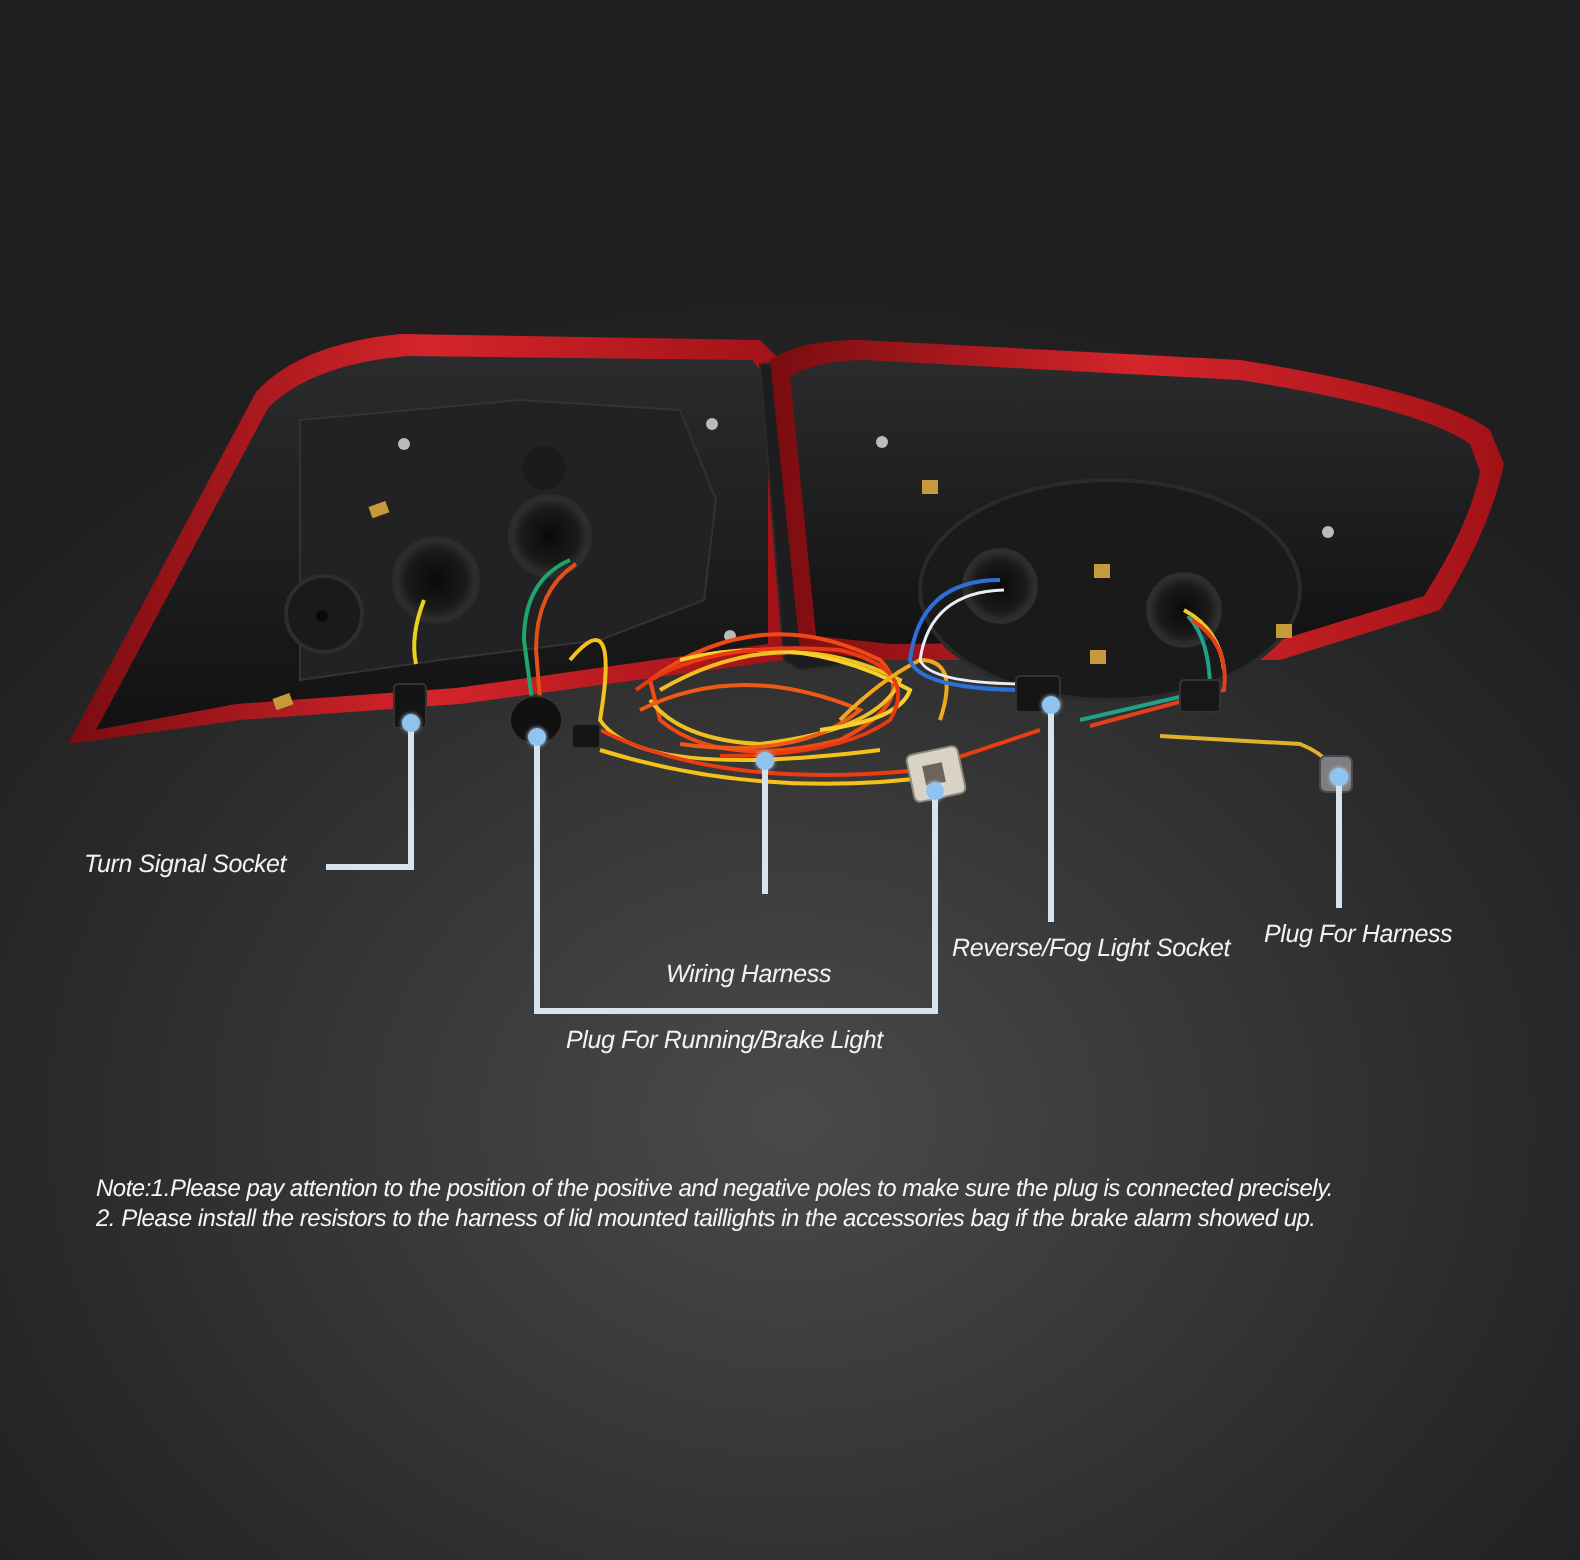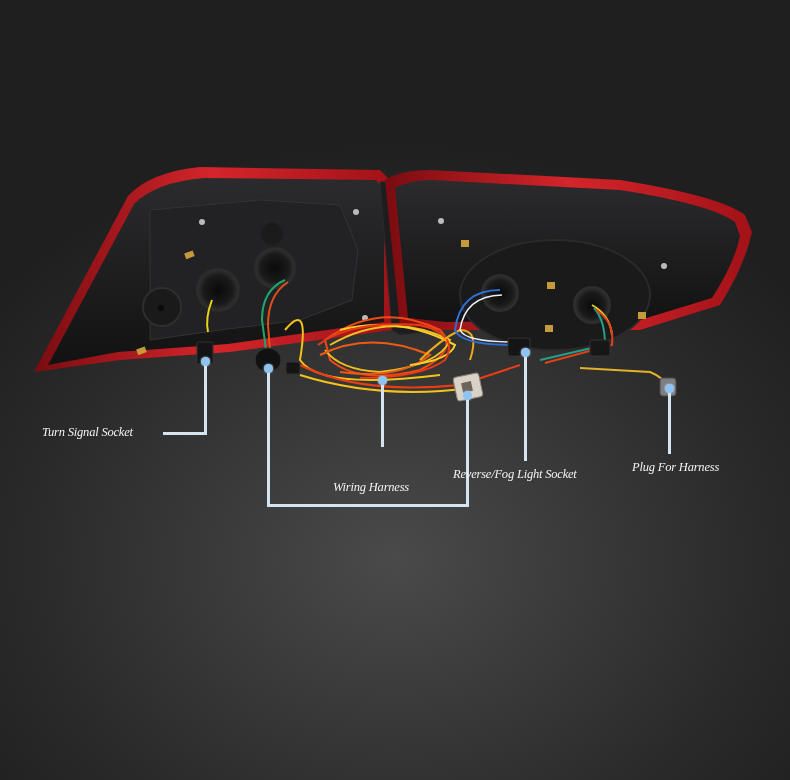--- a/index.html
+++ b/index.html
@@ -1,20 +1,20 @@
 <!DOCTYPE html>
 <html><head>
 <meta charset="utf-8">
 <style>
   html, body { margin:0; padding:0; }
   body { width:790px; height:780px; overflow:hidden; background:#1e1e1e; }
   .stage {
     position:relative; width:790px; height:780px; overflow:hidden;
     background: radial-gradient(ellipse 520px 420px at 395px 560px, #4a4a4a 0%, #3a3a3a 35%, #2a2a2a 70%, #1f1f1f 100%);
-    font-family: Liberation Serif, serif;
+    font-family: Liberation Sans, sans-serif;
   }
   .photo { position:absolute; left:0; top:0; width:790px; height:420px; }
   .callout-line { position:absolute; background:#d6e4f0; }
   .dot { position:absolute; width:9px; height:9px; border-radius:50%; background:#8fc4f0; box-shadow:0 0 2px #c9e4ff; }
   .label {
     position:absolute; color:#f2f2f2; font-style:italic; font-size:12.5px; white-space:nowrap;
     letter-spacing:-0.2px;
   }
   .notes {
     position:absolute; left:48px; top:587px; color:#f5f5f5; font-style:italic; font-size:12px; line-height:15px;
@@ -116,28 +116,31 @@
   <div class="callout-line" style="left:204px; top:364px; width:3px; height:71px;"></div>
   <div class="callout-line" style="left:163px; top:432px; width:44px; height:3px;"></div>
   <div class="dot" style="left:201px; top:357px;"></div>
   <div class="label" style="left:42px; top:425px;">Turn Signal Socket</div>
 
   <div class="callout-line" style="left:267px; top:370px; width:3px; height:137px;"></div>
   <div class="callout-line" style="left:466px; top:397px; width:3px; height:110px;"></div>
   <div class="callout-line" style="left:267px; top:504px; width:202px; height:3px;"></div>
   <div class="dot" style="left:264px; top:364px;"></div>
   <div class="dot" style="left:463px; top:391px;"></div>
+  <div class="label" style="left:283px; top:513px;">Plug For Running/Brake Light</div>
 
   <div class="callout-line" style="left:381px; top:382px; width:3px; height:65px;"></div>
   <div class="dot" style="left:378px; top:376px;"></div>
   <div class="label" style="left:333px; top:480px;">Wiring Harness</div>
 
   <div class="callout-line" style="left:524px; top:354px; width:3px; height:107px;"></div>
   <div class="dot" style="left:521px; top:348px;"></div>
-  <div class="label" style="left:453px; top:467px;">Reverse/Fog Light Socket</div>
+  <div class="label" style="left:476px; top:467px;">Reverse/Fog Light Socket</div>
 
   <div class="callout-line" style="left:668px; top:390px; width:3px; height:64px;"></div>
   <div class="dot" style="left:665px; top:384px;"></div>
   <div class="label" style="left:632px; top:460px;">Plug For Harness</div>
 
   <div class="notes">
+    <div>Note:1.Please pay attention to the position of the positive and negative poles to make sure the plug is connected precisely.</div>
+    <div>2. Please install the resistors to the harness of lid mounted taillights in the accessories bag if the brake alarm showed up.</div>
   </div>
 </div>
 
 </body></html>

